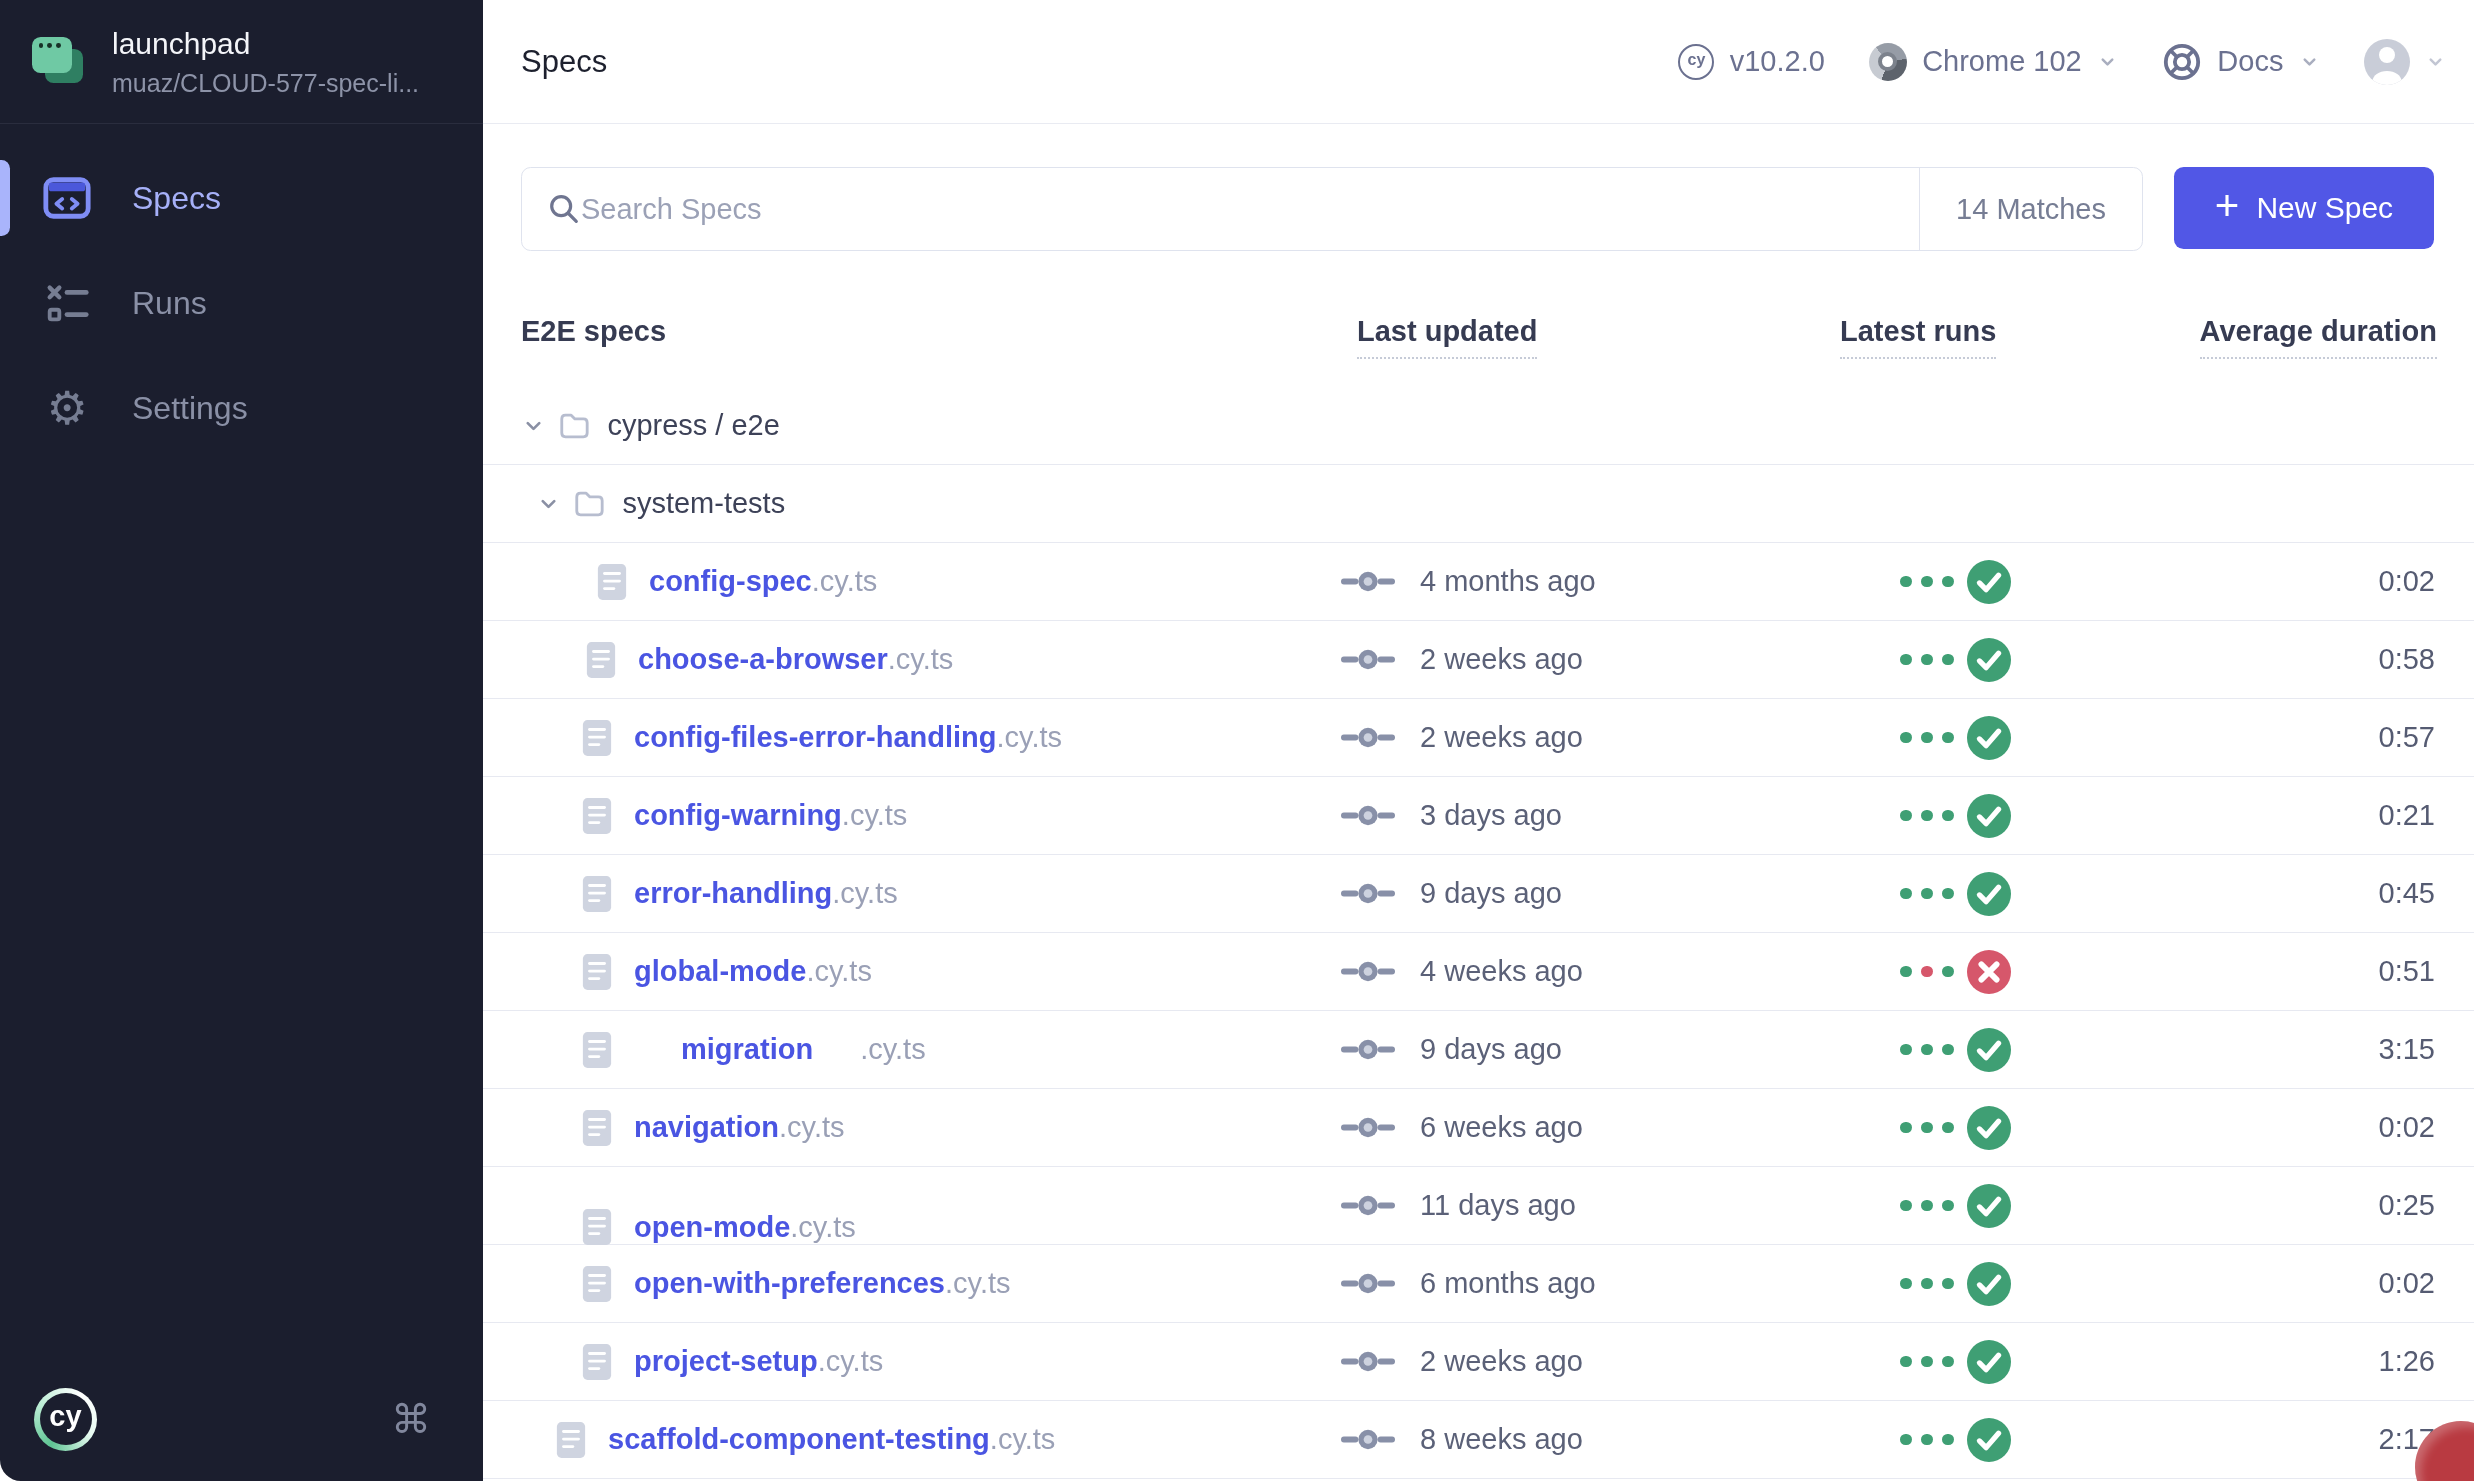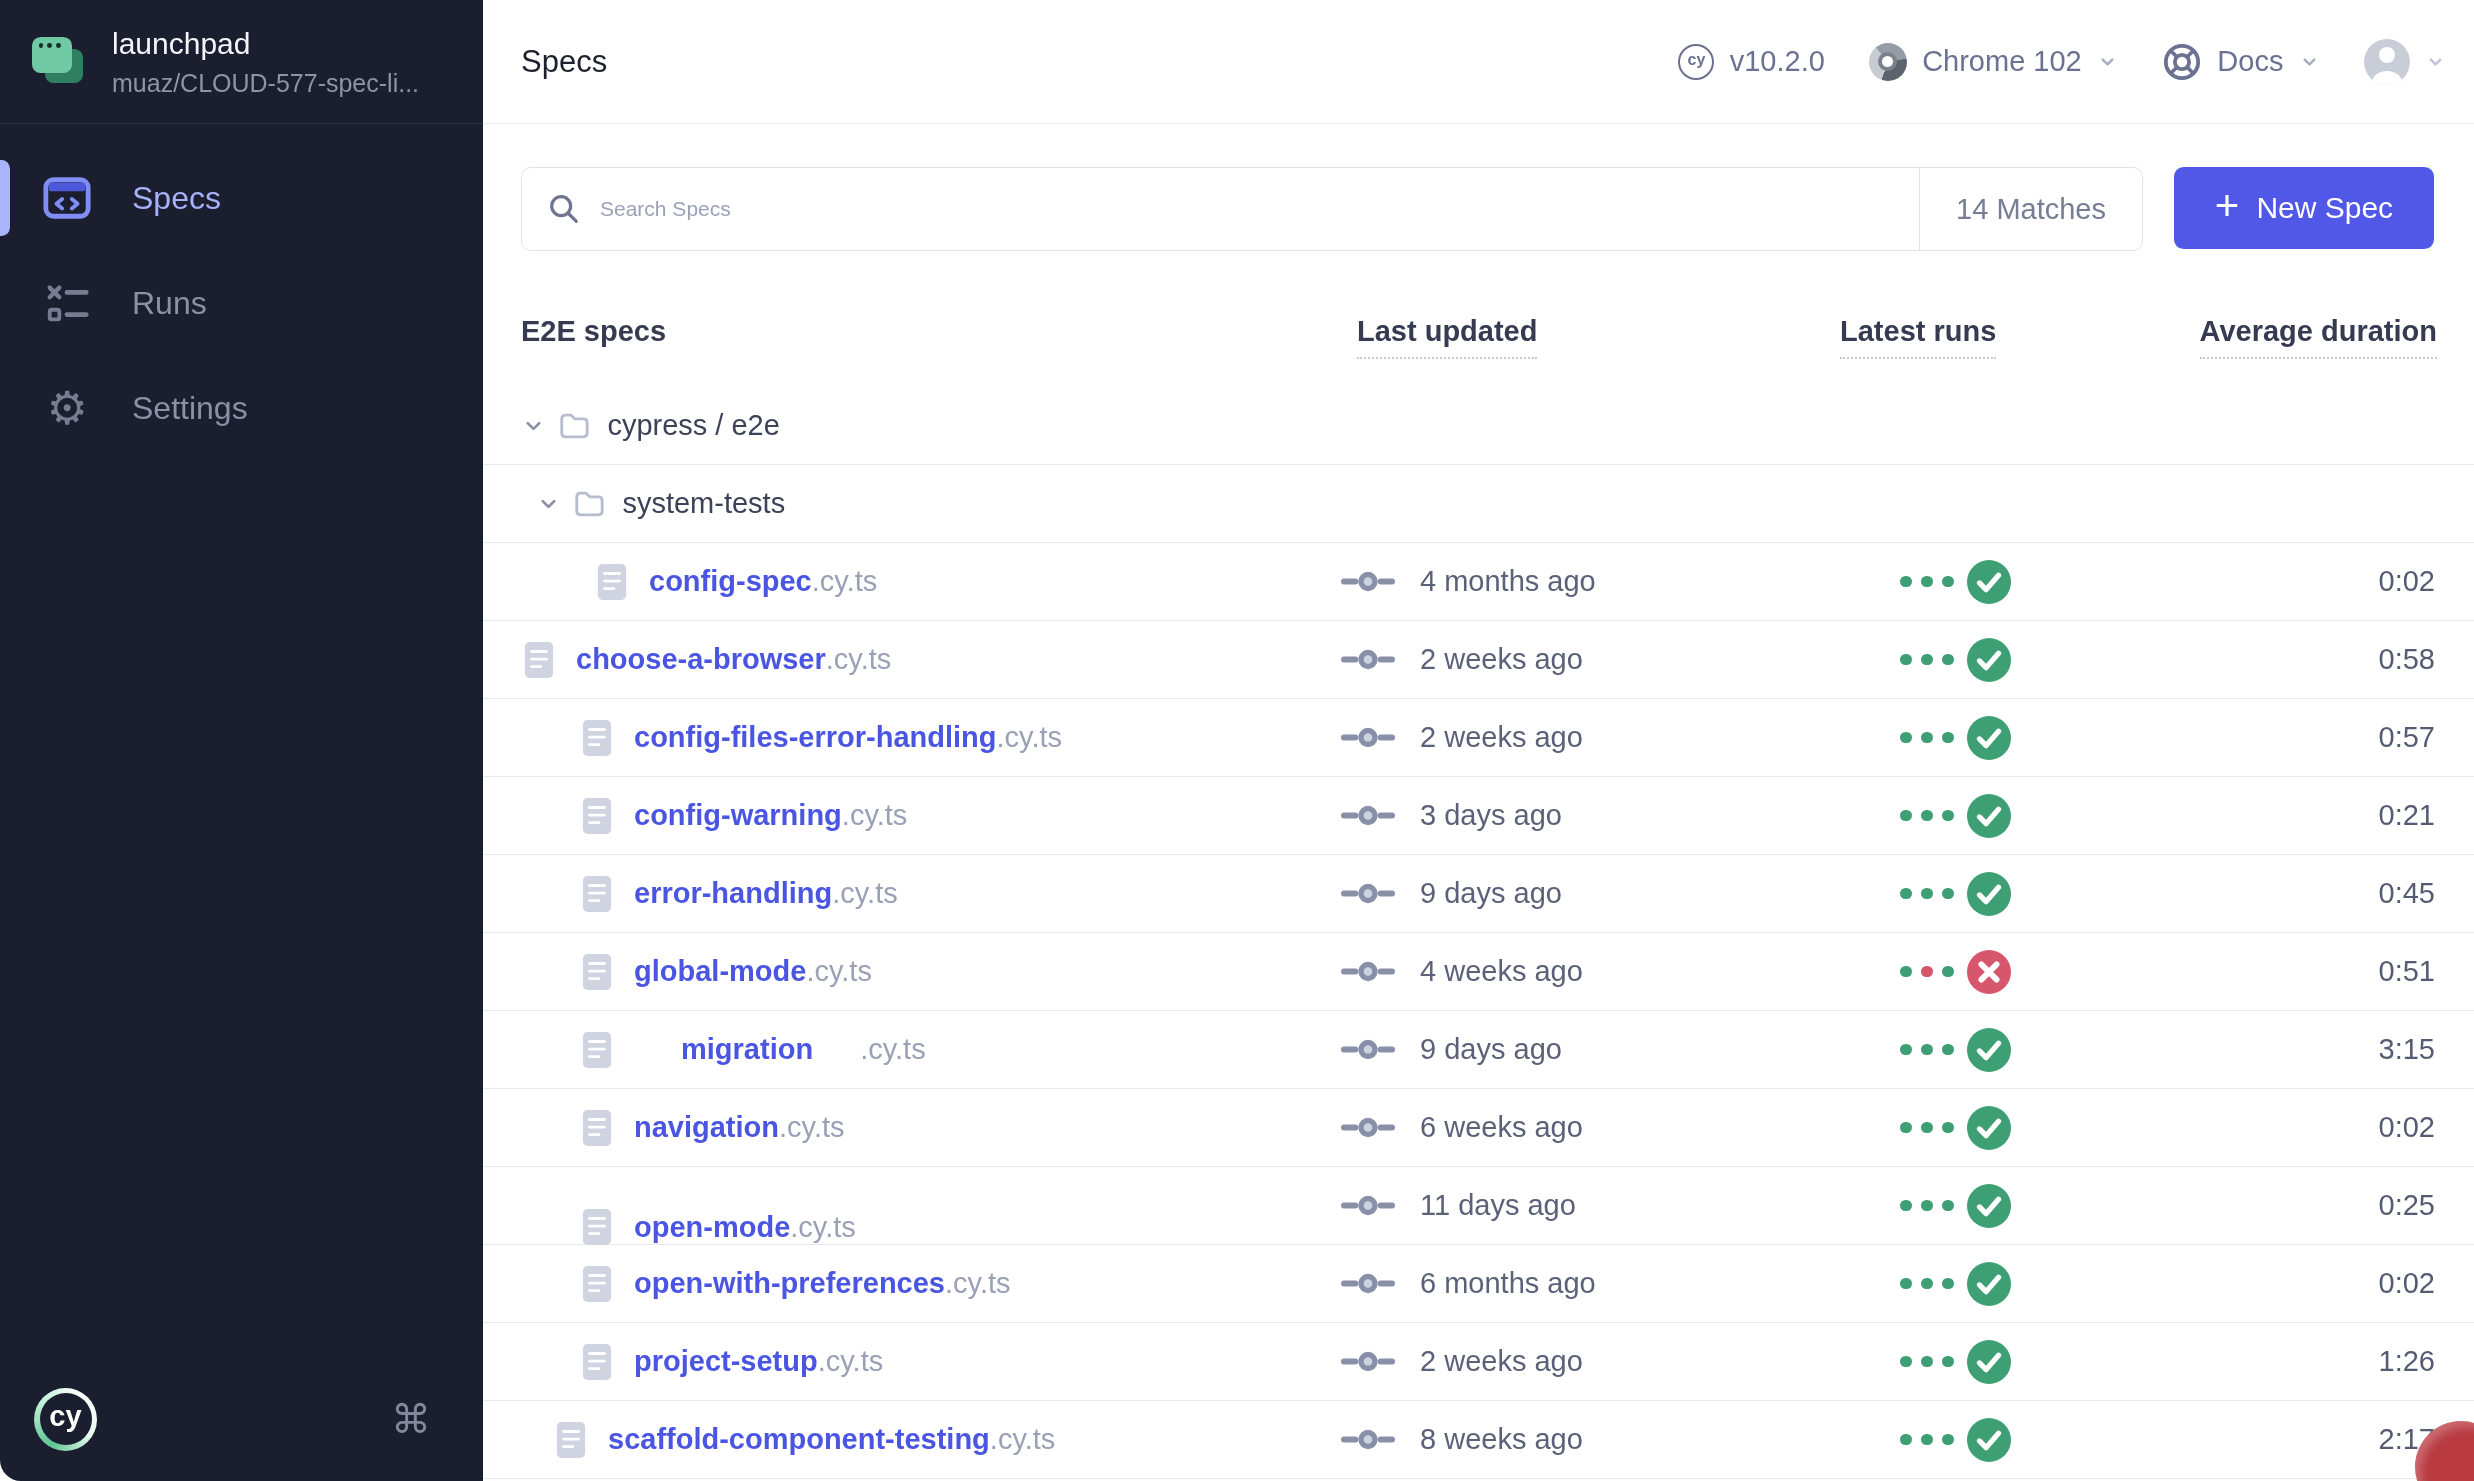--- a/index.html
+++ b/index.html
@@ -96,22 +96,22 @@
   
   .content { position:absolute; left:483px; top:124px; width:1992px; height:1357px; background:#fff; }
 
   .searchbox {
     position:absolute; left:38px; top:43px; width:1622px; height:84px;
     border:1.9px solid #dfe3ee; border-radius:9.6px;
     display:flex; align-items:center; background:#fff;
   }
   .searchbox .mag { margin:0 0 0 25px; flex:none; display:flex; }
   .search-input {
-    flex:1; border:none; outline:none; font-size:21px; color:#3a3f55;
-    font-family:inherit; margin-left:19px; background:transparent; min-width:0;
+    flex:1; border:none; outline:none; font-size:29px; color:#3a3f55;
+    font-family:inherit; background:transparent; min-width:0;
   }
   .search-input::placeholder { color:#9ba1b6; }
   .matches {
     flex:none; align-self:stretch; display:flex; align-items:center;
     border-left:1px solid #e0e3ee; padding:0 36px; color:#767d94; font-size:29px;
   }
   .newspec-btn {
     position:absolute; left:1691px; top:43px; width:260px; height:82px;
     background:#5157e6; border:none; border-radius:9.6px; cursor:pointer;
     display:flex; align-items:center; justify-content:center; gap:17px;
@@ -344,21 +344,21 @@
           </span>
       <span class="status-circle passed">
             <svg width="44" height="44" viewBox="0 0 46 46" fill="none">
               <path d="M13 24 L20 31 L33 16" stroke="#fff" stroke-width="5.5" stroke-linecap="round" stroke-linejoin="round"></path>
             </svg>
           </span>
     </div>
     <div class="cell-duration">0:02</div>
   </div>
       <div class="row">
-    <div class="spec-cell" style="padding-left: 40px;">
+    <div class="spec-cell" style="padding-left: 102px;">
       <span class="doc">
         <svg width="32" height="40" viewBox="0 0 34 42" fill="none">
           <rect x="2" y="2" width="30" height="38" rx="5" fill="#cfd4e0"></rect>
           <line x1="9" y1="12" x2="25" y2="12" stroke="#ffffff" stroke-width="3" stroke-linecap="round"></line>
           <line x1="9" y1="20" x2="25" y2="20" stroke="#ffffff" stroke-width="3" stroke-linecap="round"></line>
           <line x1="9" y1="28" x2="19" y2="28" stroke="#ffffff" stroke-width="3" stroke-linecap="round"></line>
         </svg>
       </span>
       <span class="spec-name">choose-a-browser</span>
           <span class="spec-ext">.cy.ts</span>

